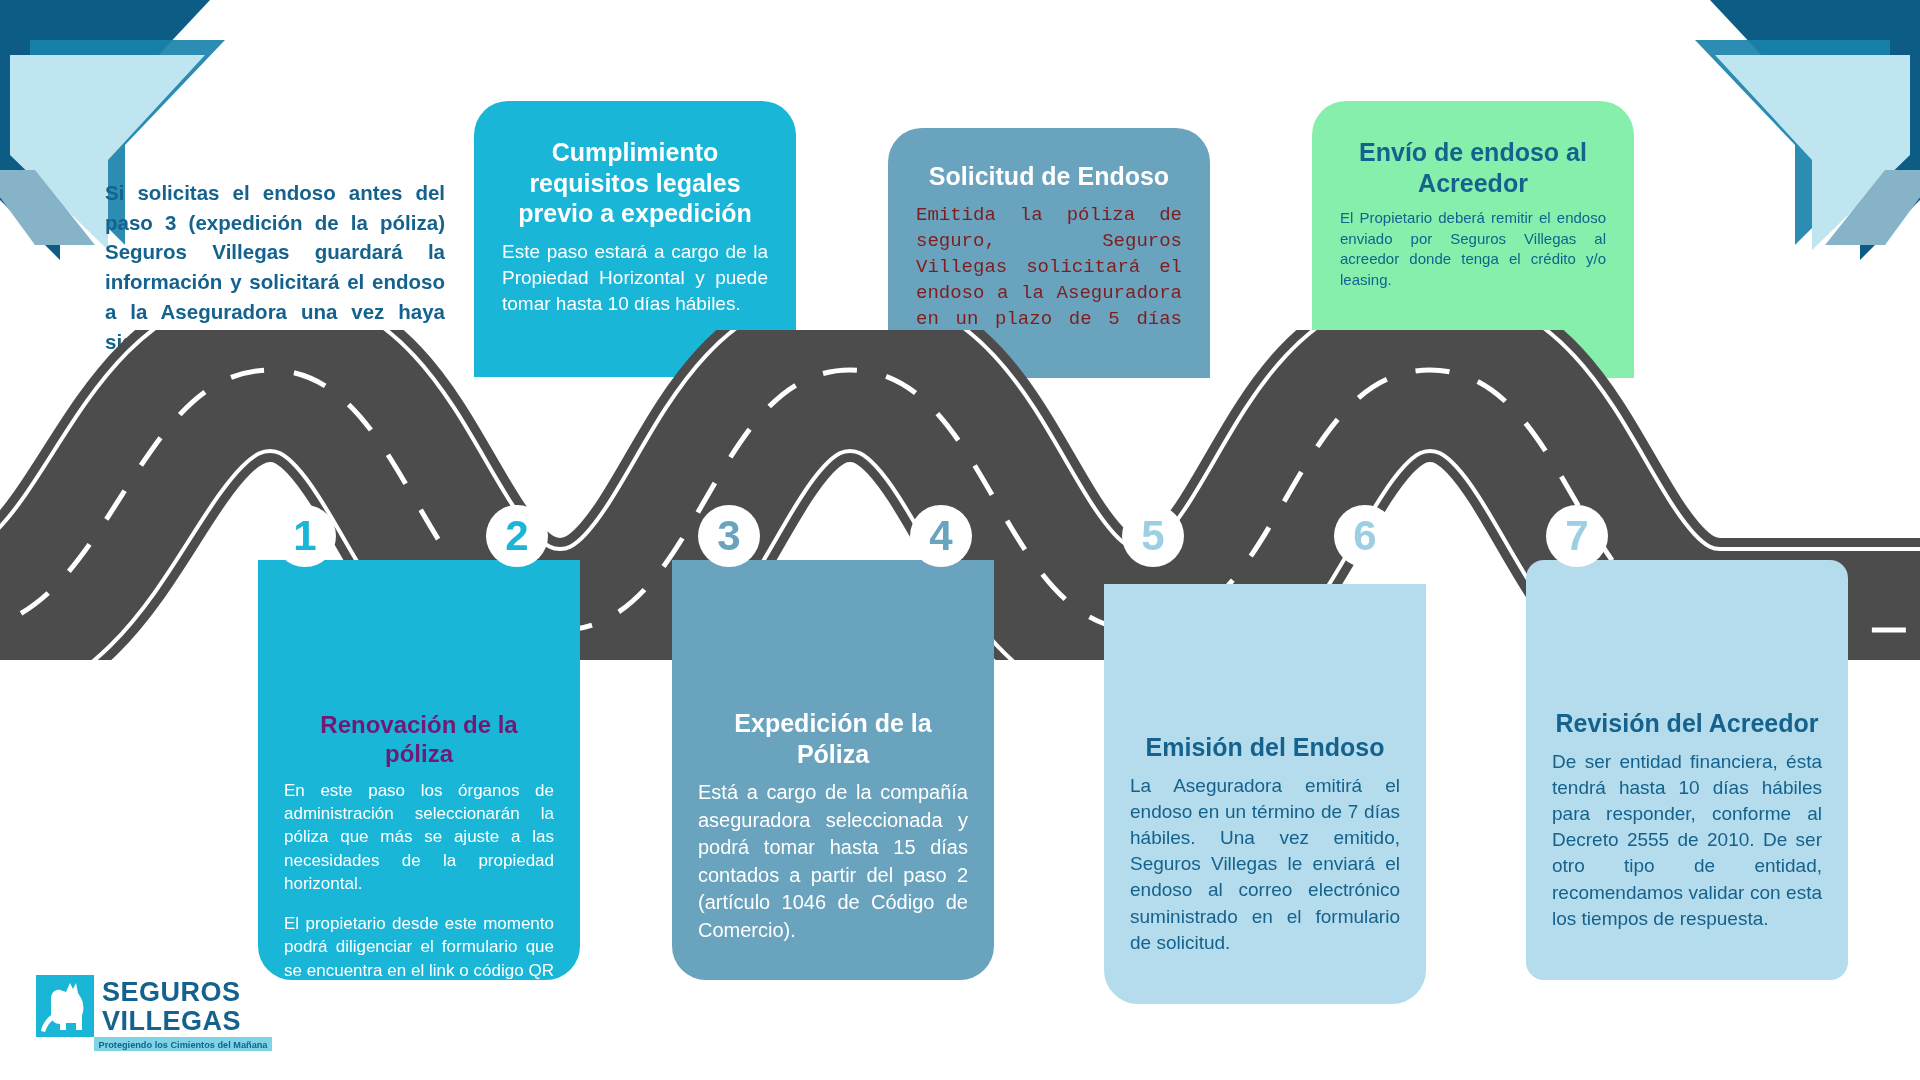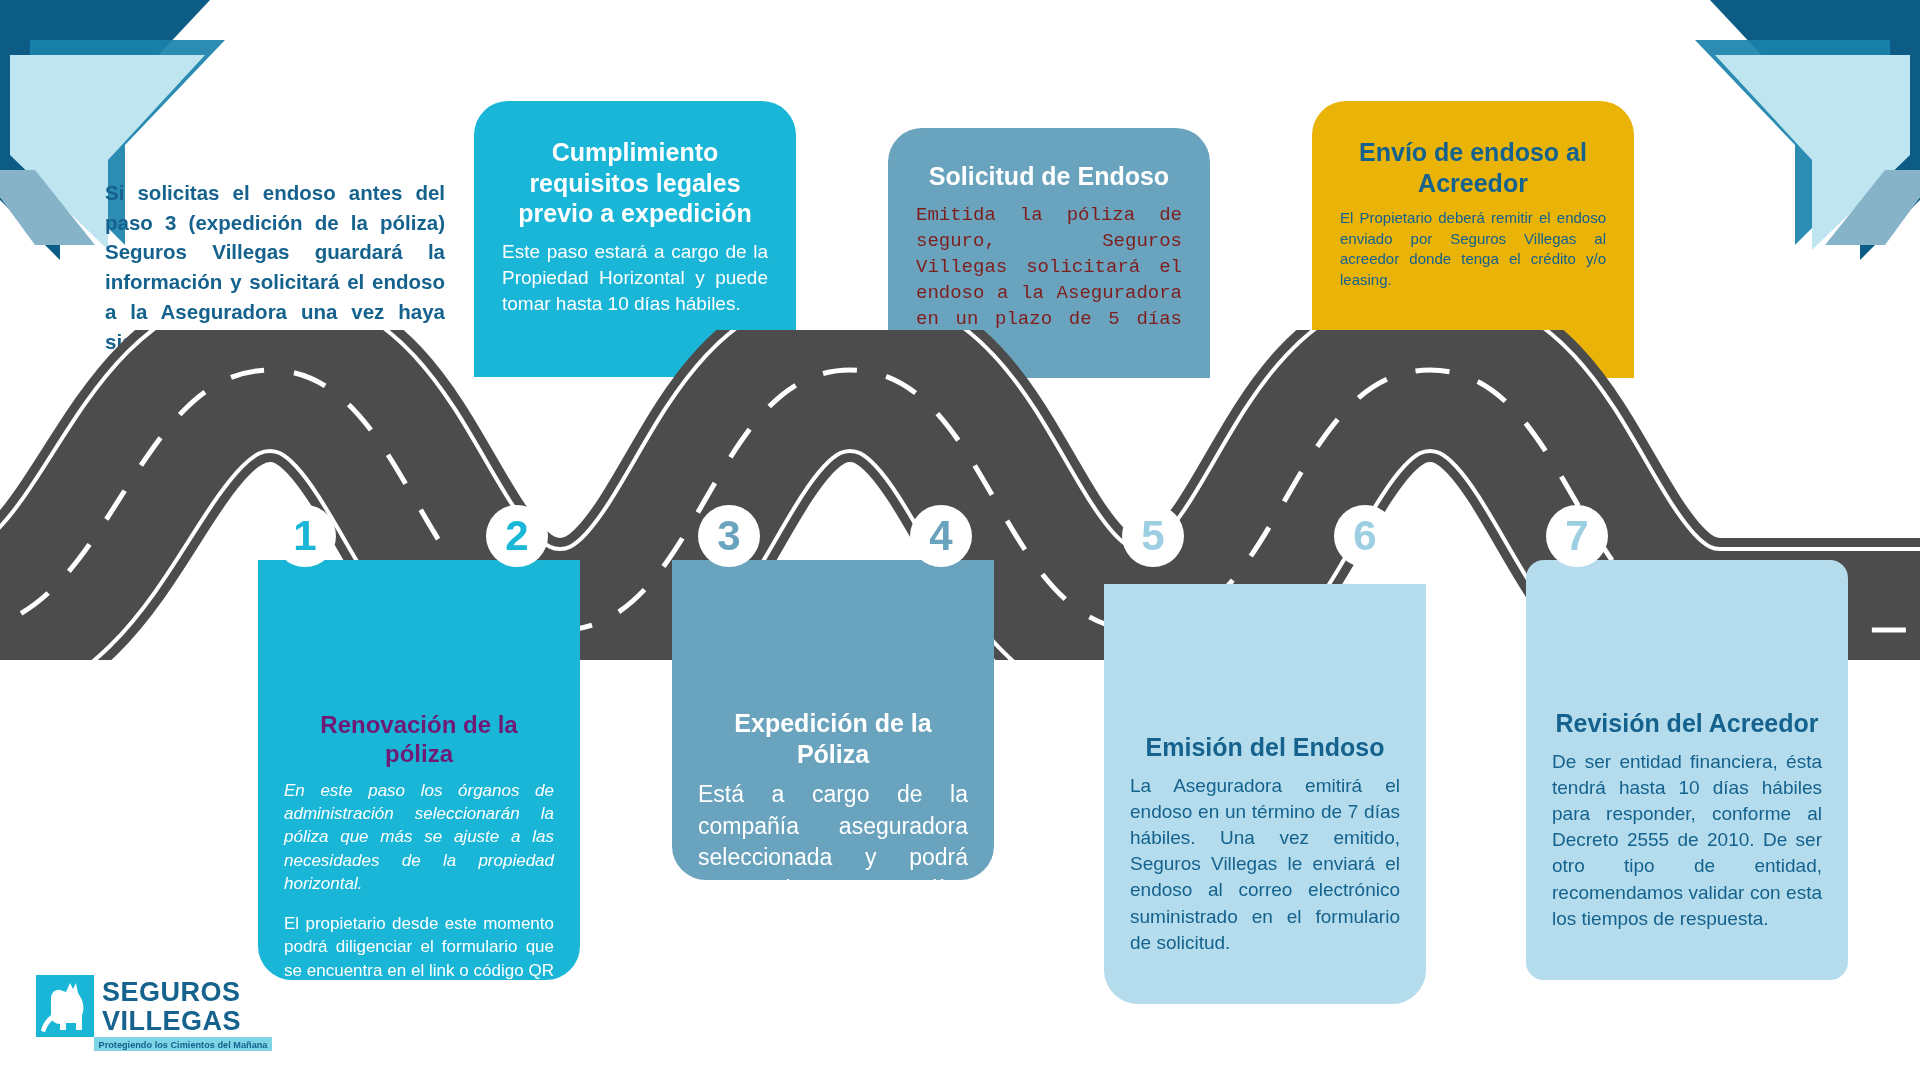--- a/index.html
+++ b/index.html
@@ -80,21 +80,21 @@
   <div class="card card-top" style="left:474px;top:101px;width:322px;height:276px;background:#19b6d8;padding:36px 28px 0 28px;">
     <div class="card-title" style="color:#ffffff;font-size:25px;">Cumplimiento requisitos legales previo a expedición</div>
     <div class="card-body" style="color:#ffffff;font-size:19px;">Este paso estará a cargo de la Propiedad Horizontal y puede tomar hasta 10 días hábiles.</div>
   </div>
 
   <div class="card card-top" style="left:888px;top:128px;width:322px;height:250px;background:#6aa3bd;padding:33px 28px 0 28px;">
     <div class="card-title" style="color:#ffffff;font-size:25px;">Solicitud de Endoso</div>
     <div class="card-body" style="color:#7f1d1d;font-size:19px;font-family:Liberation Mono, monospace;">Emitida la póliza de seguro, Seguros Villegas solicitará el endoso a la Aseguradora en un plazo de 5 días hábiles.</div>
   </div>
 
-  <div class="card card-top" style="left:1312px;top:101px;width:322px;height:277px;background:#eab308;padding:36px 28px 0 28px;">
+  <div class="card card-top" style="left:1312px;top:101px;width:322px;height:277px;background:#86efac;padding:36px 28px 0 28px;">
     <div class="card-title" style="color:#14628d;font-size:25px;">Envío de endoso al Acreedor</div>
     <div class="card-body" style="color:#14628d;font-size:15px;">El Propietario deberá remitir el endoso enviado por Seguros Villegas al acreedor donde tenga el crédito y/o leasing.</div>
   </div>
 
   <div class="road-layer">
     <svg width="1920" height="330" viewBox="0 0 1920 330" preserveAspectRatio="none" xmlns="http://www.w3.org/2000/svg">
       <defs>
         <path id="roadspine" d="M -40,300 C 110,300 130,40 270,40 C 410,40 420,300 560,300
              C 700,300 710,40 850,40 C 990,40 1000,300 1140,300
              C 1280,300 1290,40 1430,40 C 1570,40 1580,300 1720,300
@@ -108,27 +108,27 @@
         <use href="#roadspine" stroke-width="166" opacity="1" stroke-dasharray="0"></use>
       </g>
       <use href="#roadspine" stroke="#4c4c4c" stroke-width="158" fill="none"></use>
 
       <use href="#roadspine" stroke="#ffffff" stroke-width="5" fill="none" stroke-dasharray="34 30"></use>
     </svg>
   </div>
 
   <div class="card card-bottom" style="left:258px;top:560px;width:322px;height:420px;background:#19b6d8;padding:150px 26px 22px 26px;">
     <div class="card-title" style="color:#701a75;font-size:24px;">Renovación de la póliza</div>
-    <div class="card-body" style="color:#ffffff;font-size:17px;font-style:italic;">En este paso los órganos de administración seleccionarán la póliza que más se ajuste a las necesidades de la propiedad horizontal.</div>
+    <div class="card-body" style="color:#ffffff;font-size:17px;">En este paso los órganos de administración seleccionarán la póliza que más se ajuste a las necesidades de la propiedad horizontal.</div>
     <div class="card-body" style="color:#ffffff;font-size:17px;">El propietario desde este momento podrá diligenciar el formulario que se encuentra en el link o código QR de la circular de endosos.</div>
   </div>
 
-  <div class="card card-bottom" style="left:672px;top:560px;width:322px;height:320px;background:#6aa3bd;padding:148px 26px 30px 26px;">
+  <div class="card card-bottom" style="left:672px;top:560px;width:322px;height:420px;background:#6aa3bd;padding:148px 26px 30px 26px;">
     <div class="card-title" style="color:#ffffff;font-size:25px;">Expedición de la Póliza</div>
-    <div class="card-body" style="color:#ffffff;font-size:23px;">Está a cargo de la compañía aseguradora seleccionada y podrá tomar hasta 15 días contados a partir del paso 2 (artículo 1046 de Código de Comercio).</div>
+    <div class="card-body" style="color:#ffffff;font-size:20px;">Está a cargo de la compañía aseguradora seleccionada y podrá tomar hasta 15 días contados a partir del paso 2 (artículo 1046 de Código de Comercio).</div>
   </div>
 
   <div class="card card-bottom" style="left:1104px;top:560px;width:322px;height:420px;background:#b4dcec;padding:148px 26px 22px 26px;margin-top:24px;">
     <div class="card-title" style="color:#14628d;font-size:25px;">Emisión del Endoso</div>
     <div class="card-body" style="color:#14628d;font-size:19px;">La Aseguradora emitirá el endoso en un término de 7 días hábiles. Una vez emitido, Seguros Villegas le enviará el endoso al correo electrónico suministrado en el formulario de solicitud.</div>
   </div>
 
   <div class="card card-bottom" style="left:1526px;top:560px;width:322px;height:420px;background:#b4dcec;padding:148px 26px 22px 26px;border-radius:18px;">
     <div class="card-title" style="color:#14628d;font-size:25px;">Revisión del Acreedor</div>
     <div class="card-body" style="color:#14628d;font-size:19px;">De ser entidad financiera, ésta tendrá hasta 10 días hábiles para responder, conforme al Decreto 2555 de 2010. De ser otro tipo de entidad, recomendamos validar con esta los tiempos de respuesta.</div>

